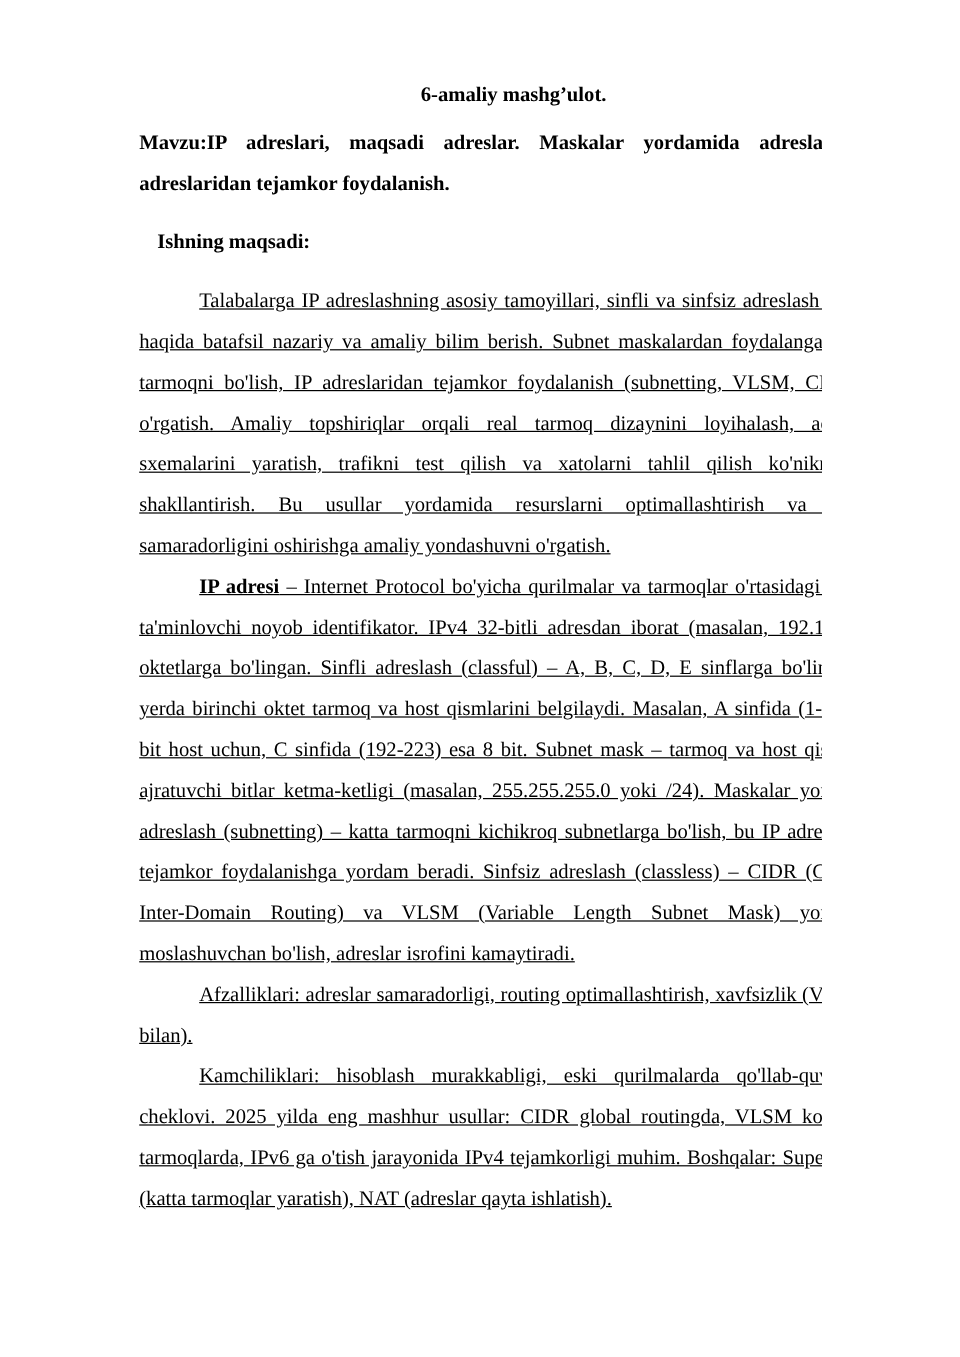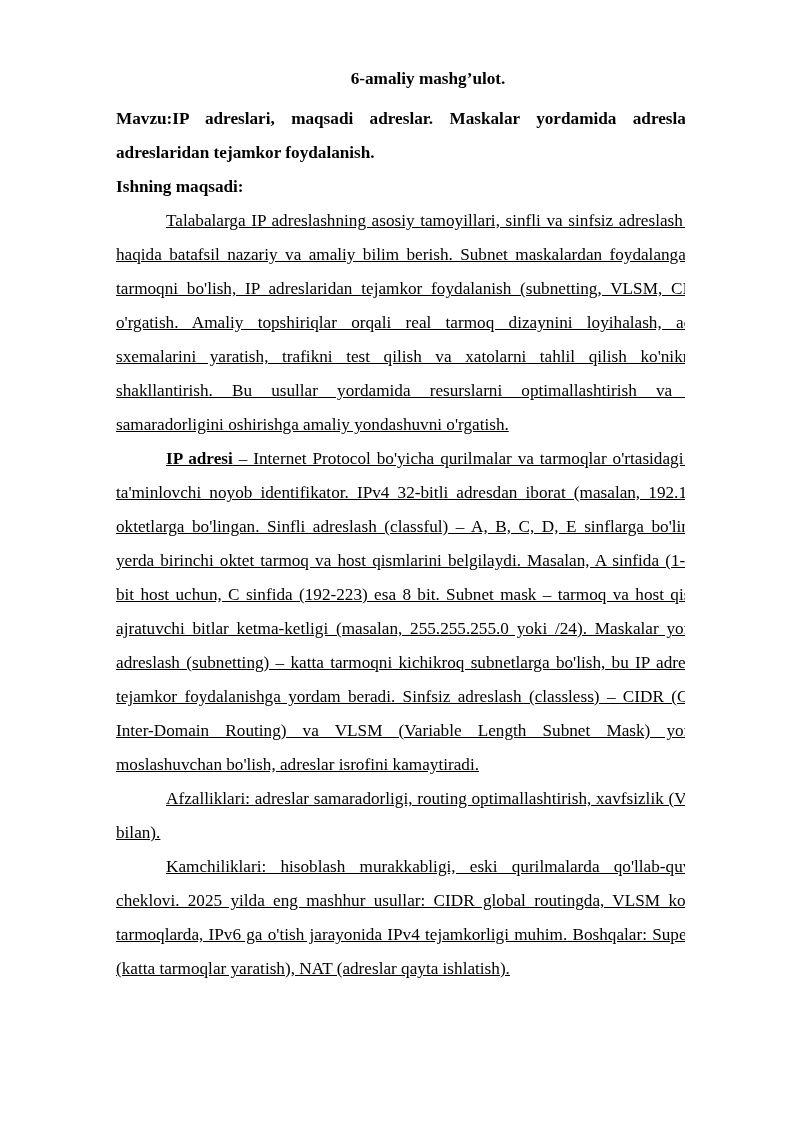--- a/index.html
+++ b/index.html
@@ -42,21 +42,21 @@
     font-size: 17.2px;
     line-height: 34px;
     margin: 0;
     hyphens: none;
   }
   .heading {
     text-align: left;
     font-weight: bold;
     font-size: 17.2px;
     line-height: 34px;
-    margin: 0;
+    margin: 15px;
   }
   .heading-inline-period {
     font-weight: normal;
   }
   p.para {
     text-align: justify;
     text-align-last: left;
     margin: 0;
     text-indent: 50px;
     font-size: 17.2px;

